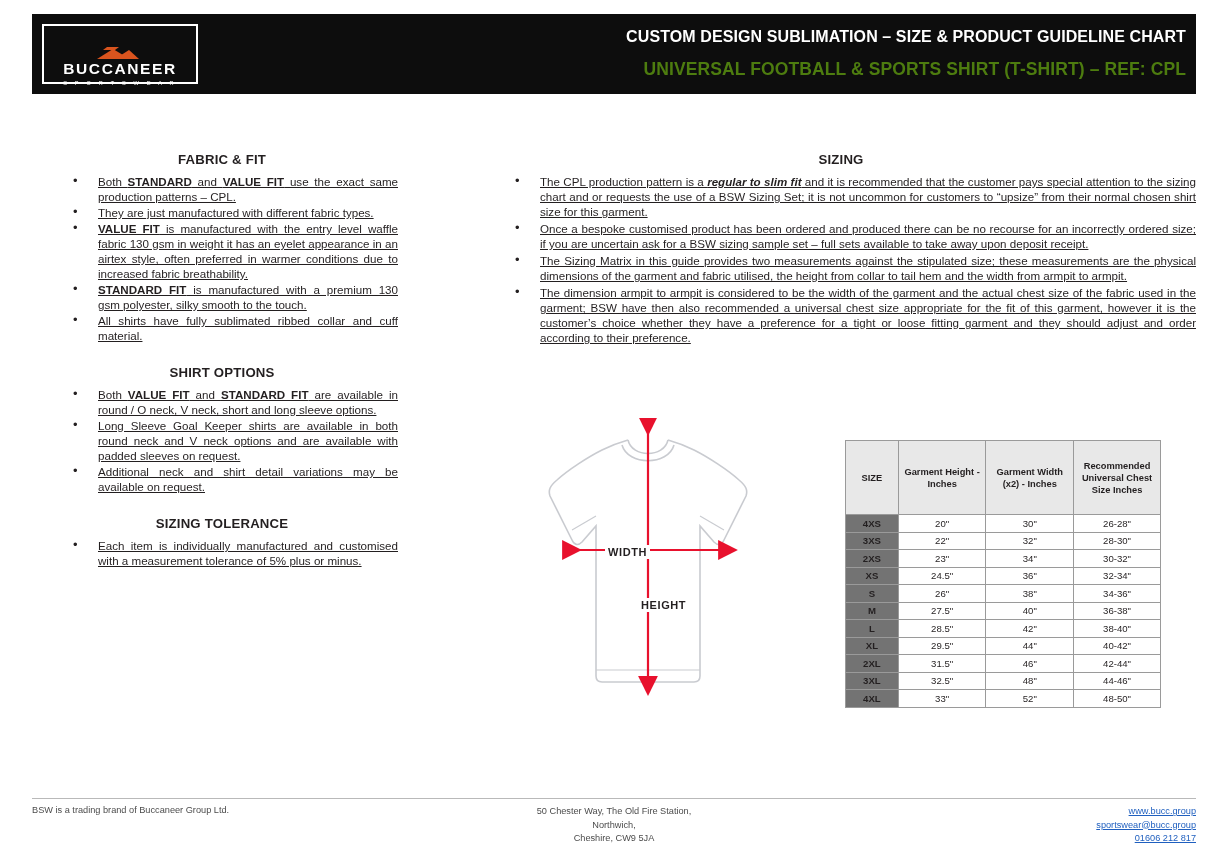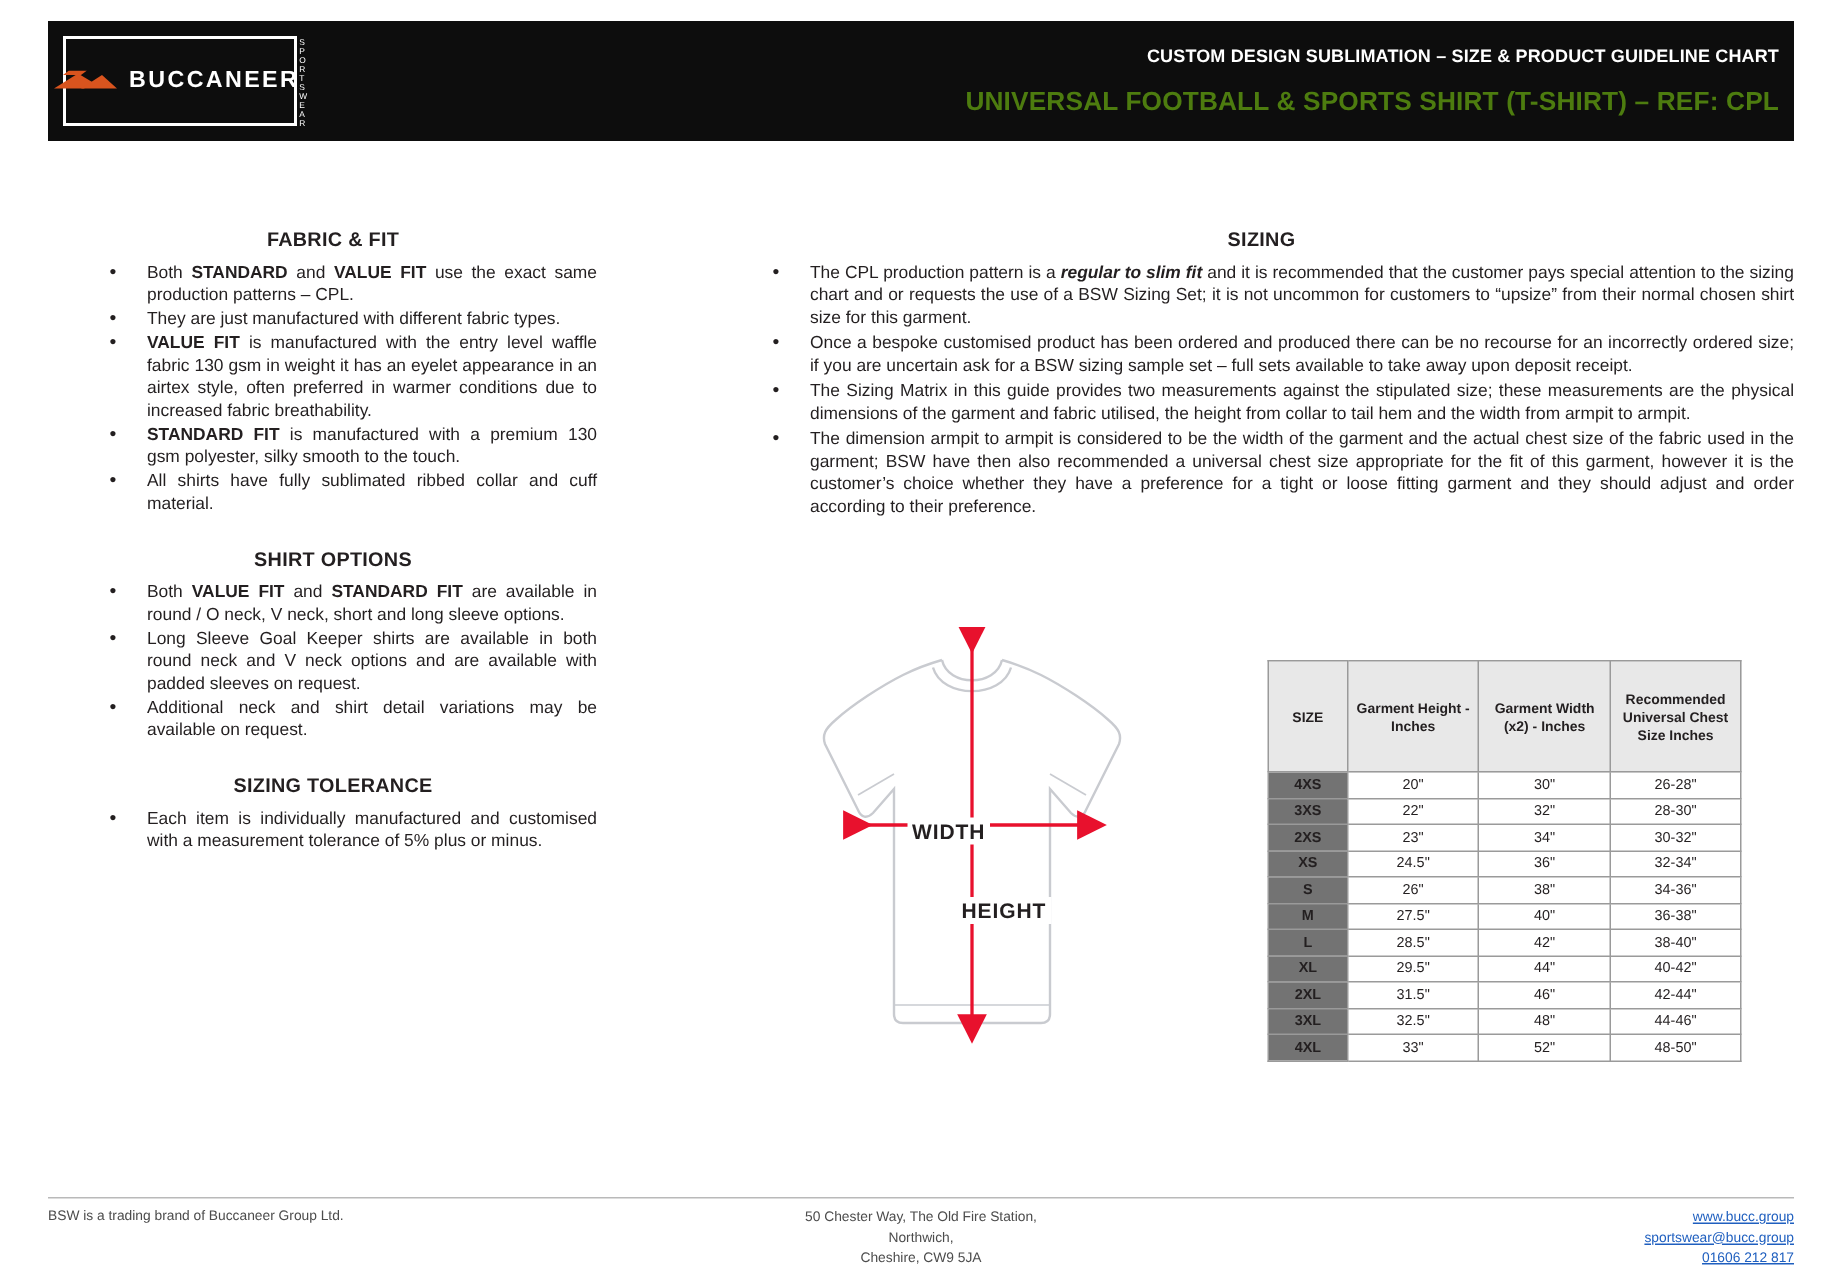--- a/index.html
+++ b/index.html
@@ -19,37 +19,37 @@
     background:#0d0d0d;
     display:flex; align-items:stretch;
   }
   .logo-block {
     width:176px; padding:8px 10px;
     display:flex; align-items:center; justify-content:center;
   }
   .logo-inner {
     border:2px solid #ffffff;
     width:100%; height:60px;
-    display:flex; align-items:center; justify-content:center;
-    padding:0 0;
+    display:flex; flex-direction:column; align-items:center; 
+    padding:20px 0;
   }
   .logo-mark { height:13px; margin-bottom:2px; }
   .logo-word {
     color:#ffffff; font-weight:bold; font-size:15.5px; letter-spacing:1.6px;
     line-height:1;
   }
   .logo-sub {
     color:#ffffff; font-size:5.6px; letter-spacing:3.2px; margin-top:3px;
   }
   .header-text {
     flex:1; display:flex; flex-direction:column; justify-content:center;
     align-items:flex-end; padding-right:10px; text-align:right;
   }
   .header-line1 {
-    color:#ffffff; font-weight:bold; font-size:12px; letter-spacing:0.1px;
+    color:#ffffff; font-weight:bold; font-size:16px; letter-spacing:0.1px;
     margin-bottom:13px;
   }
   .header-line2 {
     color:#4d7c0f; font-weight:bold; font-size:17.5px; letter-spacing:0.1px;
   }
 
   
   .col-left { position:absolute; left:46px; top:152px; width:352px; }
   .col-right { position:absolute; left:486px; top:152px; width:710px; }
 
@@ -60,40 +60,41 @@
   .sec-gap { margin-top:22px; }
 
   ul.bl { list-style:none; margin:0; padding:0; }
   ul.bl > li {
     position:relative;
     padding-left:52px;
     margin-bottom:1px;
     font-size:11.6px;
     line-height:15px;
     text-align:justify;
+    text-decoration:underline;
   }
   ul.bl > li::before {
     content:"\2022";
     position:absolute; left:27px; top:-1px;
     font-size:13px;
   }
   .col-right ul.bl > li { padding-left:54px; margin-bottom:2px; }
   .col-right ul.bl > li::before { left:29px; }
 
   b { font-weight:bold; }
   i.bi { font-style:italic; font-weight:bold; }
 
   
   .shirt-wrap {
     position:absolute; left:510px; top:418px; width:300px; height:300px;
   }
   .shirt-wrap svg { display:block; }
   .dim-label {
     position:absolute;
-    font-size:14px; font-weight:bold; letter-spacing:0.6px;
+    font-size:11px; font-weight:bold; letter-spacing:0.6px;
     background:#ffffff; padding:1px 3px; color:#231f20;
   }
   .lbl-width { left:95px; top:127px; }
   .lbl-height { left:128px; top:180px; }
 
   
   .table-wrap { position:absolute; left:845px; top:440px; width:316px; }
   table.sizes {
     border-collapse:collapse; width:316px;
     font-size:9.6px; color:#231f20;

